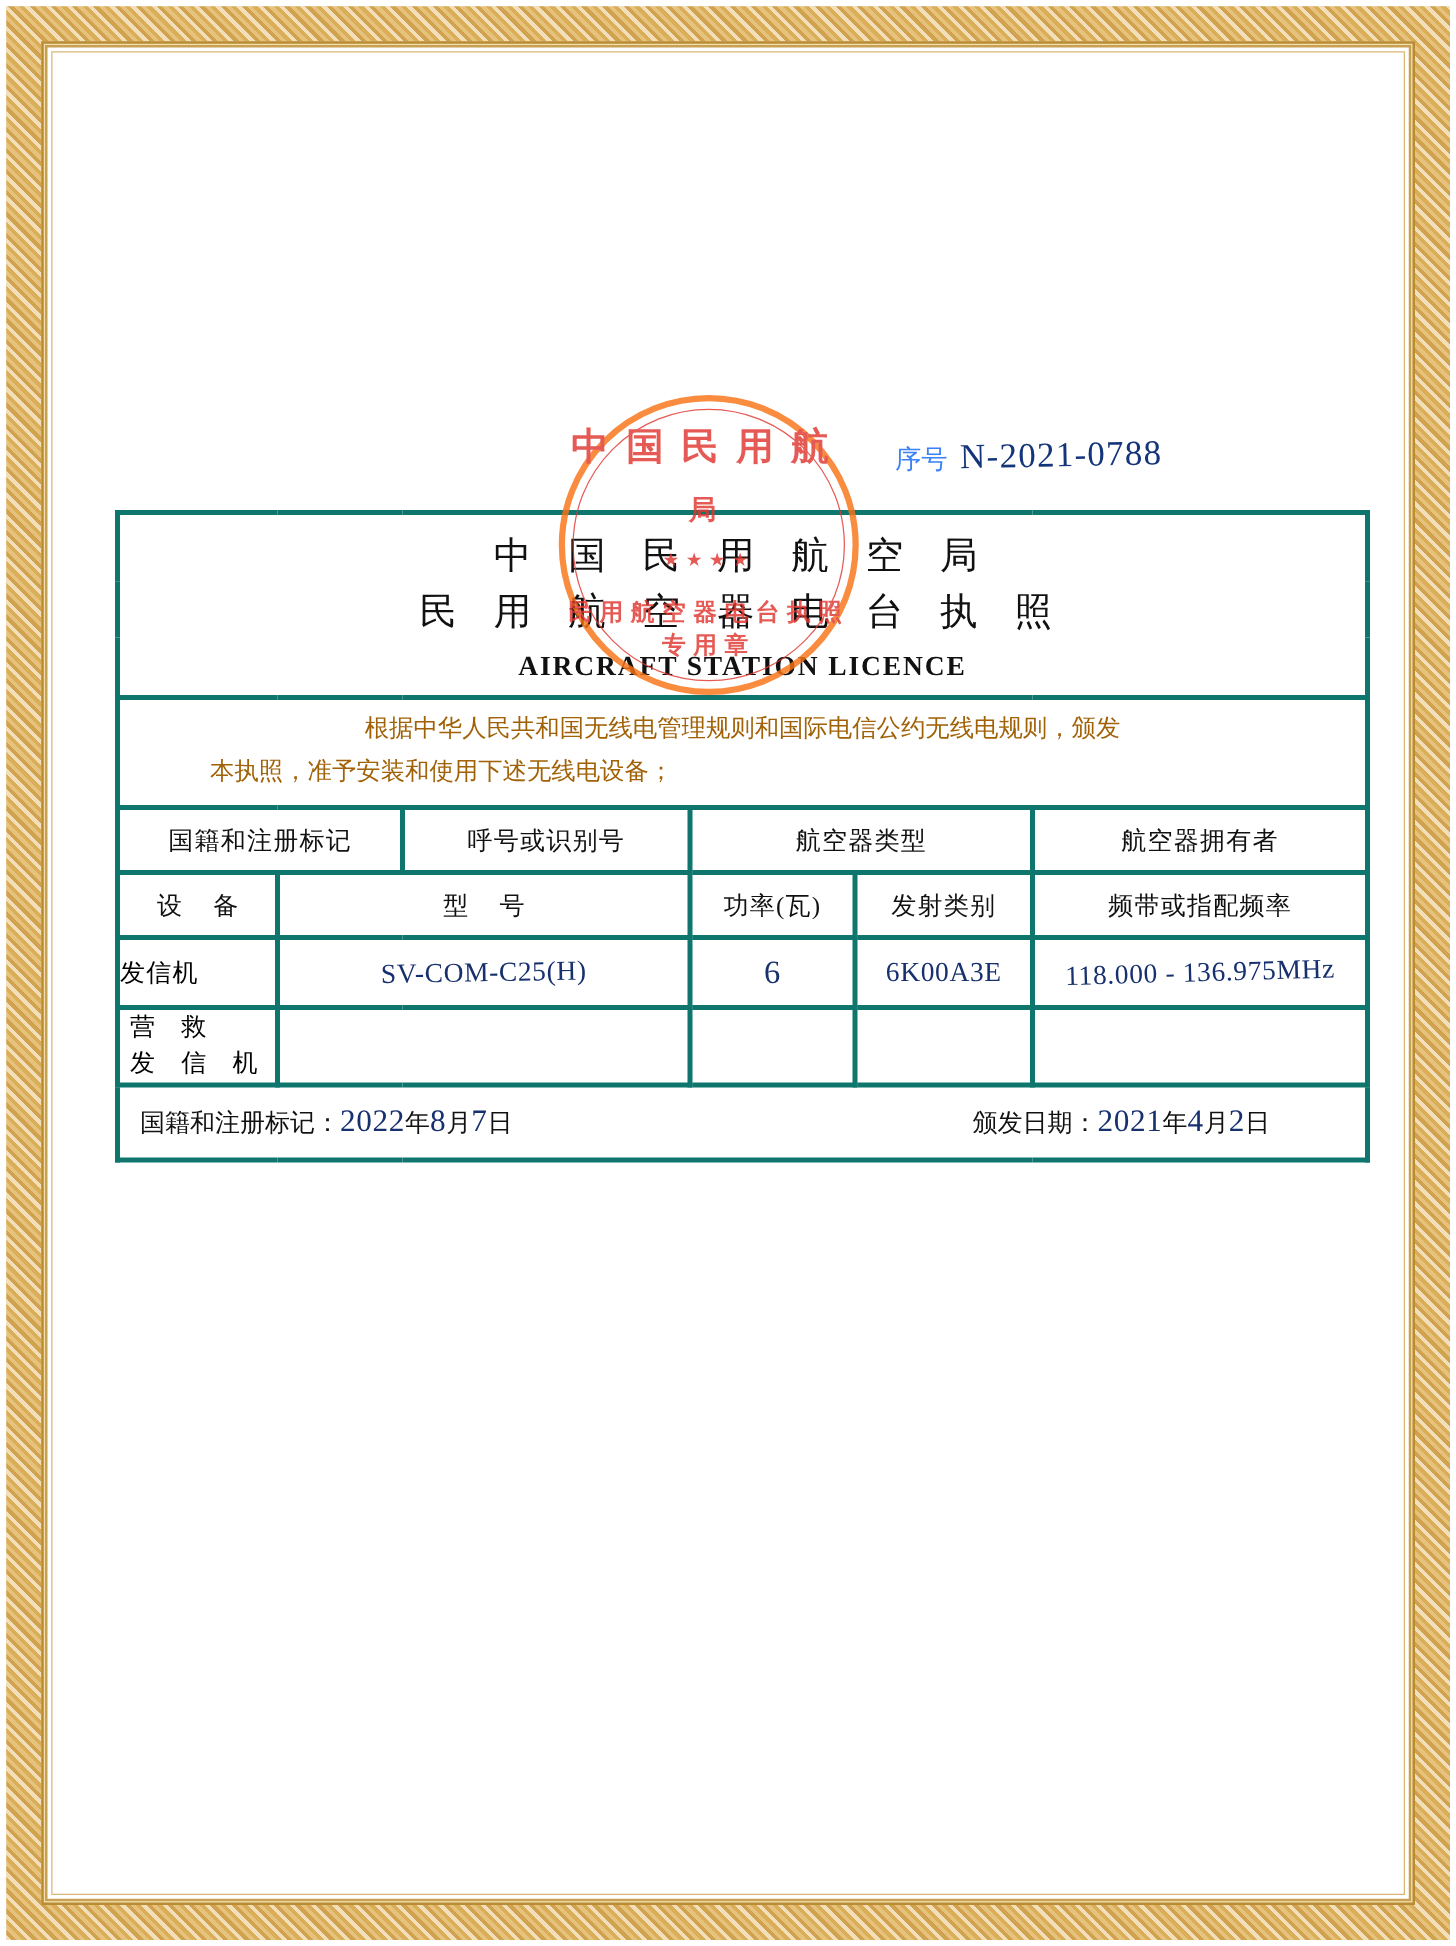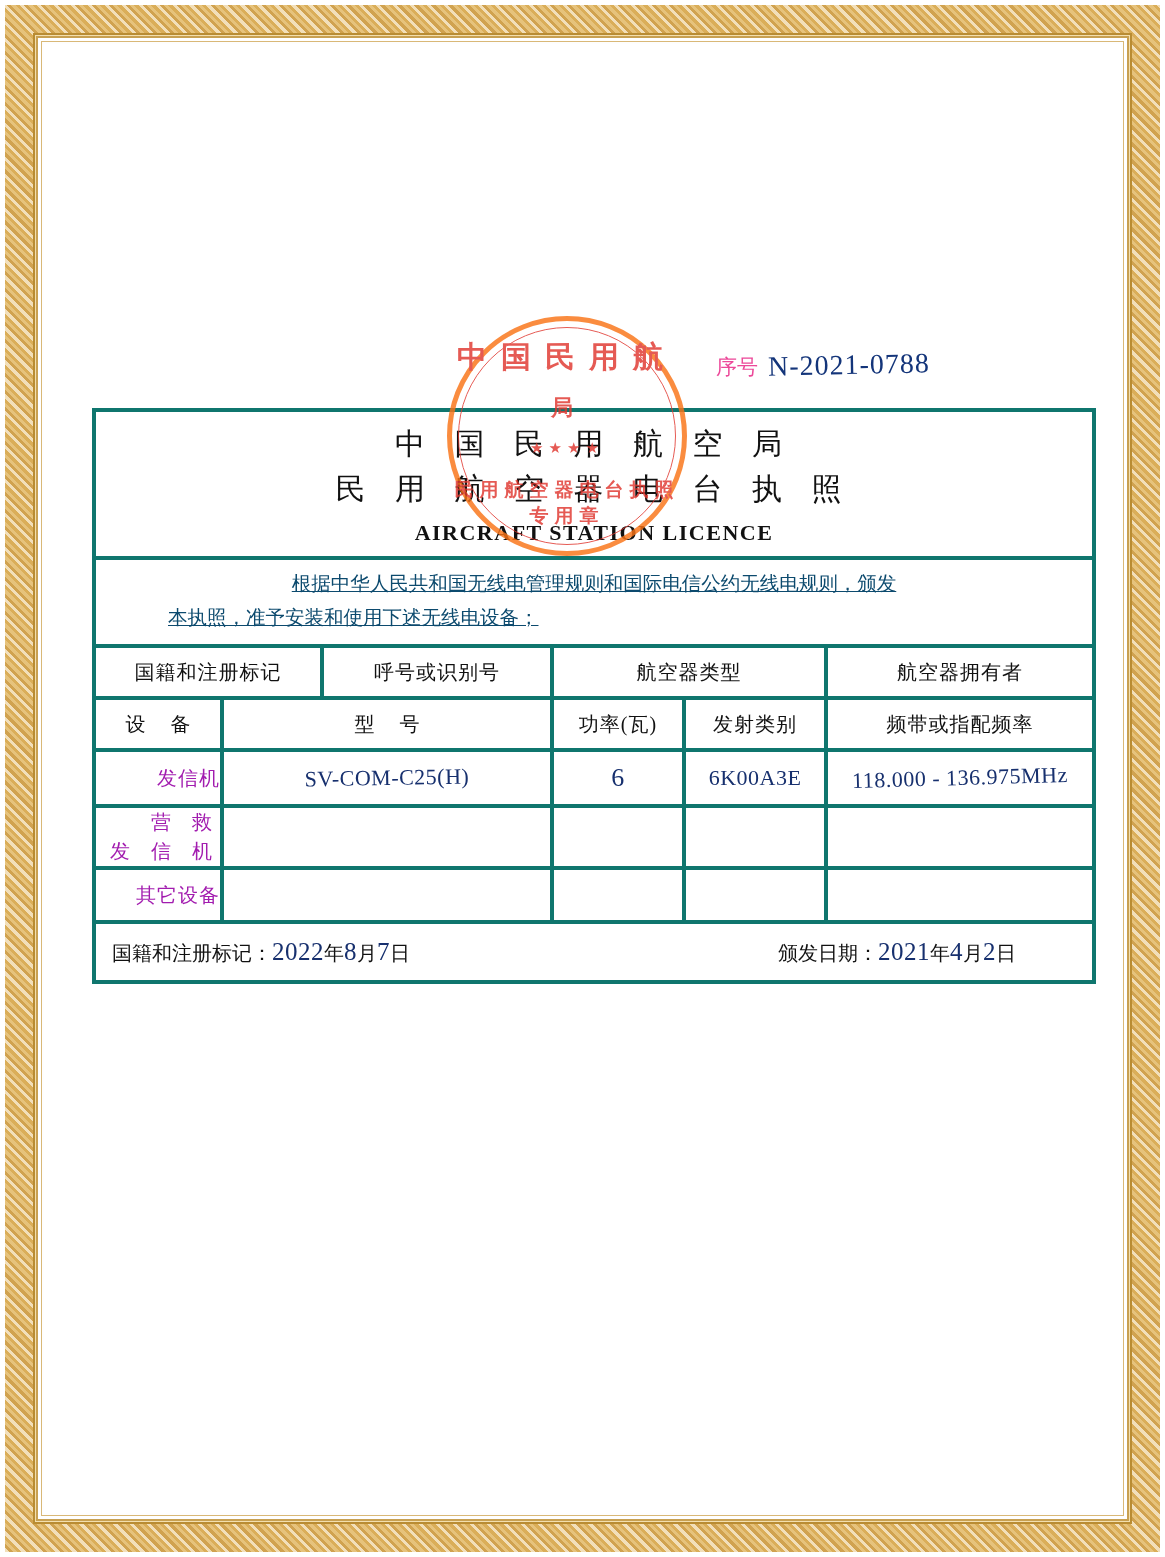--- a/index.html
+++ b/index.html
@@ -86,21 +86,21 @@
     left: 672px;
     top: 305px;
     width: 330px;
     display: flex;
     align-items: flex-end;
     gap: 10px;
   }
   .serial .lbl {
     font-family: "Liberation Serif", serif;
     font-size: 21px;
-    color: #ec4899;
+    color: #3b82f6;
     white-space: nowrap;
   }
   .serial .val {
     font-family: "Liberation Serif", serif;
     font-size: 28px;
     color: #14357a;
     letter-spacing: 1px;
     transform: rotate(-1.2deg) ;
     white-space: nowrap;
   }
@@ -203,42 +203,41 @@
     font-size: 22px;
     letter-spacing: 1.5px;
     color: #111;
     text-align: center;
     padding-top: 10px;
     padding-bottom: 10px;
   }
   .statement {
     font-family: "Liberation Serif", serif;
     font-size: 19.5px;
-    color: #0c4a6e;
+    color: #a16207;
     line-height: 1.75;
     padding: 7px 14px 9px 14px;
     text-align: left;
-    text-decoration: underline;
   }
   .statement .l1 { display: block; text-align: center; }
   .statement .l2 { display: block; text-align: left; padding-left: 58px;}
 
   .hdr {
     font-family: "Liberation Serif", serif;
     font-size: 20px;
     color: #111;
     text-align: center;
     height: 48px;
     letter-spacing: 1px;
   }
   .rowlabel {
     font-family: "Liberation Serif", serif;
     font-size: 20px;
-    color: #a21caf;
-    text-align: right;
+    color: #000000;
+    text-align: left;
     letter-spacing: 1px;
   }
   .rowlabel.twoline {
     line-height: 1.45;
     letter-spacing: 8px;
     padding-left: 8px;
   }
   .hdr.spaced { letter-spacing: 10px; padding-left: 10px; }
 
   
@@ -388,35 +387,20 @@
               <span class="hw"></span>
             </td>
           <td>
               <span class="hw small"></span>
             </td>
           <td>
               <span class="hw small"></span>
             </td>
         </tr>
 
-        <tr style="height:54px;">
-          <td class="rowlabel">其它设备</td>
-          <td colspan="2">
-              <span class="hw small"></span>
-            </td>
-          <td>
-              <span class="hw"></span>
-            </td>
-          <td>
-              <span class="hw small"></span>
-            </td>
-          <td>
-              <span class="hw small"></span>
-            </td>
-        </tr>
 
         <tr class="footer-row">
           <td colspan="6">
             <div class="foot-inner">
               <span class="foot-group">
                 <span>国籍和注册标记：</span>
                 <span class="hw">2022</span>
                 <span>年</span>
                 <span class="hw">8</span>
                 <span>月</span>

